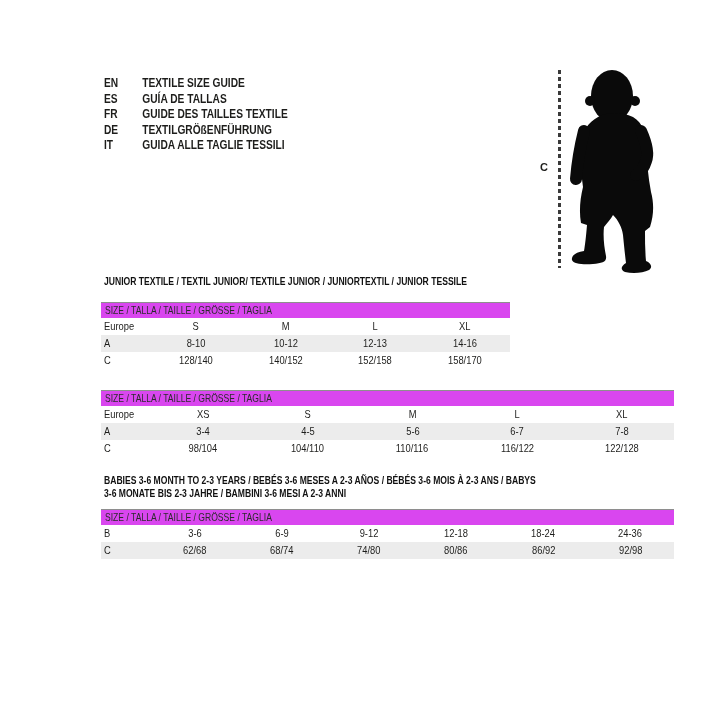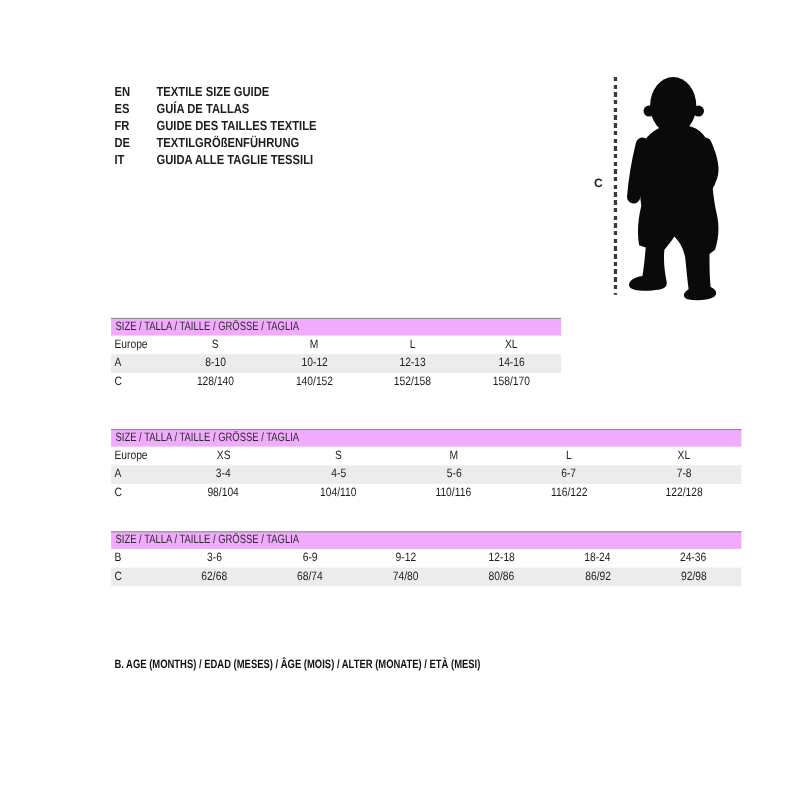--- a/index.html
+++ b/index.html
@@ -31,21 +31,21 @@
 
   
   .sec { position:absolute; left:77px; }
   #sec0 { top:275px; width:409px; }
   #sec1 { top:376px; width:573px; }
   #sec2 { top:474px; width:573px; }
   .sec-title { font-weight:bold; font-size:11px; line-height:13px; padding-left:3px; color:#111; }
   #sec0 .tbl, #sec1 .tbl { margin-top:14px; }
   #sec2 .tbl { margin-top:9px; }
   .tbl-head { height:16px; box-sizing:border-box; border-top:1px solid #8e8e8e;
-              background:#f0abfc; line-height:15px; padding-left:4px;
+              background:#d946ef; line-height:15px; padding-left:4px;
               font-size:11px; color:#2b2b2b; }
   .t-row { display:flex; height:17px; line-height:17px; font-size:11px; }
   .t-row.shaded { background:#ececec; }
   .t-label { width:50px; padding-left:3px; box-sizing:border-box; flex:none; }
   .t-cell { flex:1 1 0; text-align:center; }
 
   
   .legend { position:absolute; left:80px; top:597px; }
   .legend-line { line-height:15.4px; font-weight:bold; font-size:11px; white-space:nowrap; color:#111; }
 </style>
@@ -108,20 +108,21 @@
                C 80 66, 77 56, 67 50
                C 57 45, 44 45, 36 48 Z"></path>
     </g>
     <g stroke="#0a0a0a" stroke-width="12" stroke-linecap="round" stroke-linejoin="round" fill="none">
       <path d="M 18 64 Q 12 88 10 112"></path>
       <path d="M 75 64 Q 84 84 80 94 Q 77 104 70 108"></path>
     </g>
   </svg>
 
   <section class="sec" id="sec0">
+    <div class="sec-title"><span class="cond">JUNIOR TEXTILE / TEXTIL JUNIOR/ TEXTILE JUNIOR / JUNIORTEXTIL / JUNIOR TESSILE</span></div>
     <div class="tbl">
       <div class="tbl-head"><span class="cond">SIZE / TALLA / TAILLE / GRÖSSE / TAGLIA</span></div>
       <div class="tbl-body">
           <div class="t-row">
             <span class="t-label"><span class="cond-l">Europe</span></span>
             <span class="t-cell"><span class="cond-c">S</span></span>
             <span class="t-cell"><span class="cond-c">M</span></span>
             <span class="t-cell"><span class="cond-c">L</span></span>
             <span class="t-cell"><span class="cond-c">XL</span></span>
           </div>
@@ -169,20 +170,21 @@
             <span class="t-cell"><span class="cond-c">104/110</span></span>
             <span class="t-cell"><span class="cond-c">110/116</span></span>
             <span class="t-cell"><span class="cond-c">116/122</span></span>
             <span class="t-cell"><span class="cond-c">122/128</span></span>
           </div>
         </div>
     </div>
   </section>
 
   <section class="sec" id="sec2">
+    <div class="sec-title"><span class="cond wrap">BABIES 3-6 MONTH TO 2-3 YEARS / BEBÉS 3-6 MESES A 2-3 AÑOS / BÉBÉS 3-6 MOIS À 2-3 ANS / BABYS 3-6 MONATE BIS 2-3 JAHRE / BAMBINI 3-6 MESI A 2-3 ANNI</span></div>
     <div class="tbl">
       <div class="tbl-head"><span class="cond">SIZE / TALLA / TAILLE / GRÖSSE / TAGLIA</span></div>
       <div class="tbl-body">
           <div class="t-row">
             <span class="t-label"><span class="cond-l">B</span></span>
             <span class="t-cell"><span class="cond-c">3-6</span></span>
             <span class="t-cell"><span class="cond-c">6-9</span></span>
             <span class="t-cell"><span class="cond-c">9-12</span></span>
             <span class="t-cell"><span class="cond-c">12-18</span></span>
             <span class="t-cell"><span class="cond-c">18-24</span></span>
@@ -195,16 +197,15 @@
             <span class="t-cell"><span class="cond-c">74/80</span></span>
             <span class="t-cell"><span class="cond-c">80/86</span></span>
             <span class="t-cell"><span class="cond-c">86/92</span></span>
             <span class="t-cell"><span class="cond-c">92/98</span></span>
           </div>
         </div>
     </div>
   </section>
 
   <div class="legend">
-      <div class="legend-line"><span class="cond">B. AGE (MONTHS) / EDAD (MESES) / ÂGE (MOIS) / ALTER (MONATE) / ETÀ (MESI)</span></div>
     </div>
 
 </div>
 
 </body></html>

